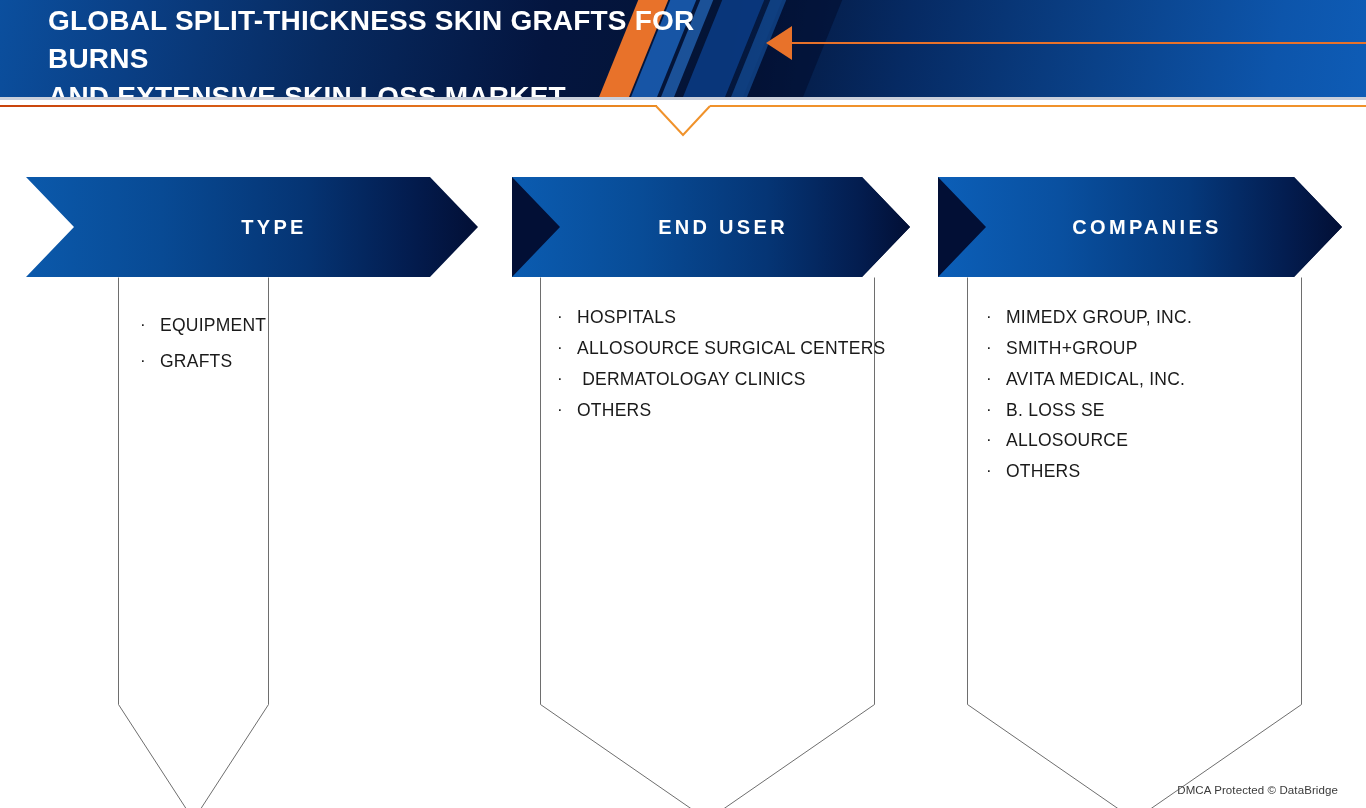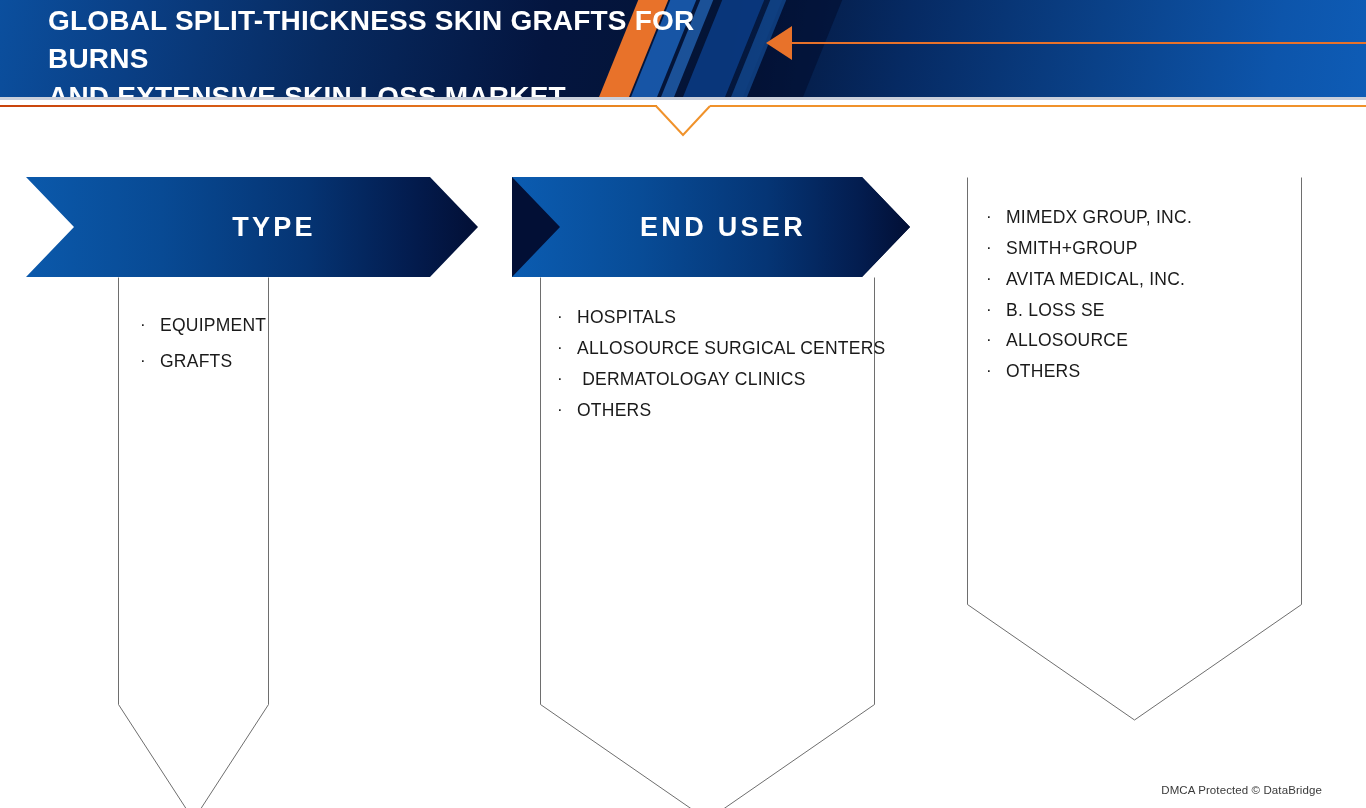--- a/index.html
+++ b/index.html
@@ -116,21 +116,21 @@
 
   .banner-label {
     position: absolute;
     top: 0; left: 0;
     width: 100%;
     height: 100px;
     display: flex;
     align-items: center;
     justify-content: center;
     color: #ffffff;
-    font-size: 27px;
+    font-size: 20px;
     font-weight: bold;
     letter-spacing: 3.3px;
     text-transform: uppercase;
     pointer-events: none;
   }
   .g1 .banner-label { padding-left: 44px; box-sizing: border-box; }
   .g2 .banner-label { padding-left: 24px;  box-sizing: border-box; }
   .g3 .banner-label { padding-left: 14px; box-sizing: border-box; }
 
   
@@ -165,21 +165,21 @@
   .item-text { flex: 1 1 auto; }
 
   .g1 .items { padding-left: 114px; }
   .g1 .items .item { margin-bottom: 11px; }
   .g2 .items { padding-left: 45px; padding-top: 28px; }
   .g3 .items { padding-left: 48px; padding-top: 28px; }
 
   
   .footer {
     position: absolute;
-    right: 44px;
+    right: 28px;
     bottom: 12px;
     color: #3a3a3a;
     font-size: 11.5px;
     letter-spacing: .1px;
   }
 </style>
 </head>
 <body>
 
 <div class="header">
@@ -277,20 +277,36 @@
       </div>
       <div class="item">
         <span class="bullet">·</span>
         <span class="item-text">OTHERS</span>
       </div>
     </div>
   </div>
 </div>
 
 <div class="group g3">
+  <div class="banner">
+    <svg width="404" height="100" viewBox="0 0 404 100">
+      <defs>
+        <linearGradient id="bgrad3" x1="0" y1="0" x2="1" y2="0">
+          <stop offset="0" stop-color="#0c5fb8"></stop>
+          <stop offset="0.30" stop-color="#0950a0"></stop>
+          <stop offset="0.62" stop-color="#05397c"></stop>
+          <stop offset="0.86" stop-color="#031d50"></stop>
+          <stop offset="1" stop-color="#020f35"></stop>
+        </linearGradient>
+      </defs>
+      <path d="M0,0 H356 L404,50 L356,100 H0 V0 Z" fill="#020f35"></path>
+      <path d="M0,0 H356 L404,50 L356,100 H0 L48,50 Z" fill="url(#bgrad3)"></path>
+    </svg>
+    <div class="banner-label">COMPANIES</div>
+  </div>
 
   <div class="pennant">
     <svg width="404" height="550" viewBox="0 0 404 550">
       <path d="M29.5,0.5 V427.5 L196.5,543 L363.5,427.5 V0.5" fill="#ffffff" stroke="#6e6e6e" stroke-width="1"></path>
     </svg>
     <div class="items">
       <div class="item">
         <span class="bullet">·</span>
         <span class="item-text">MIMEDX GROUP, INC.</span>
       </div>

